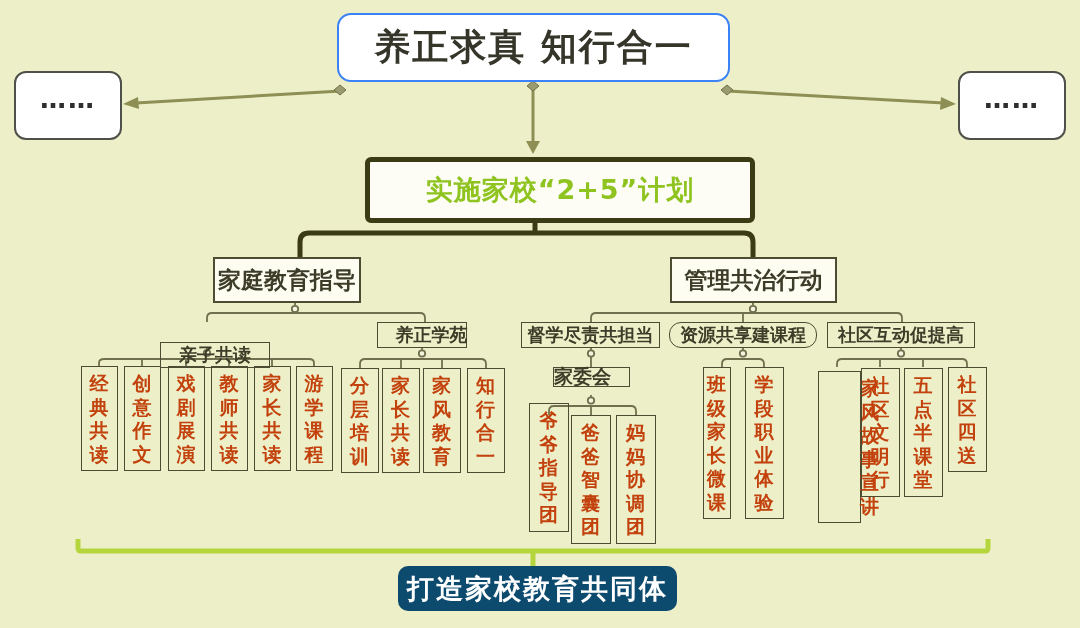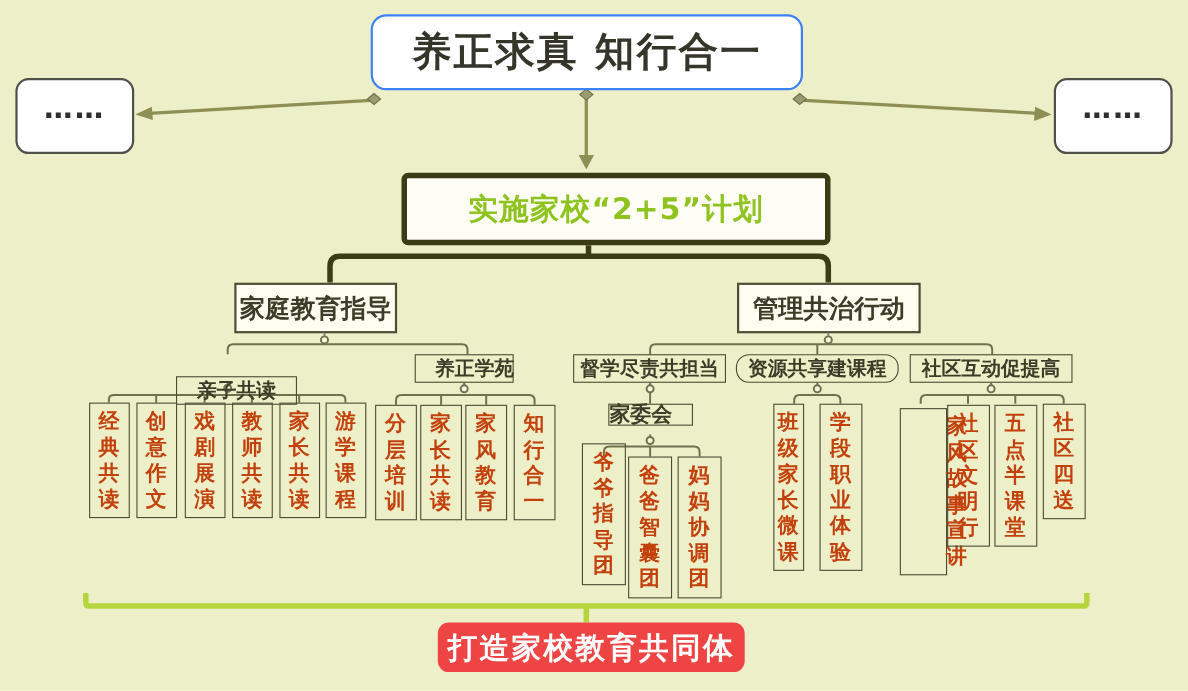--- a/index.html
+++ b/index.html
@@ -51,21 +51,21 @@
     border:1.5px solid #4c4c33;background:transparent;
     padding:5px 0 4px 0;
   }
   .vbox span{
     display:block;width:20px;margin:0 auto;
     word-break:break-all;text-align:left;
     font-size:19px;line-height:23.5px;font-weight:600;color:#c2410c;
   }
   .footer-box{
     left:398px;top:566px;width:279px;height:45px;
-    background:#ef4444;border-radius:10px;
+    background:#0c4a6e;border-radius:10px;
     font-size:27px;font-weight:bold;color:#ffffff;letter-spacing:2px;white-space:nowrap;
   }
 </style>
 </head>
 <body>
 
 <div class="stage">
 
   <svg width="1080" height="628" viewBox="0 0 1080 628">
 

